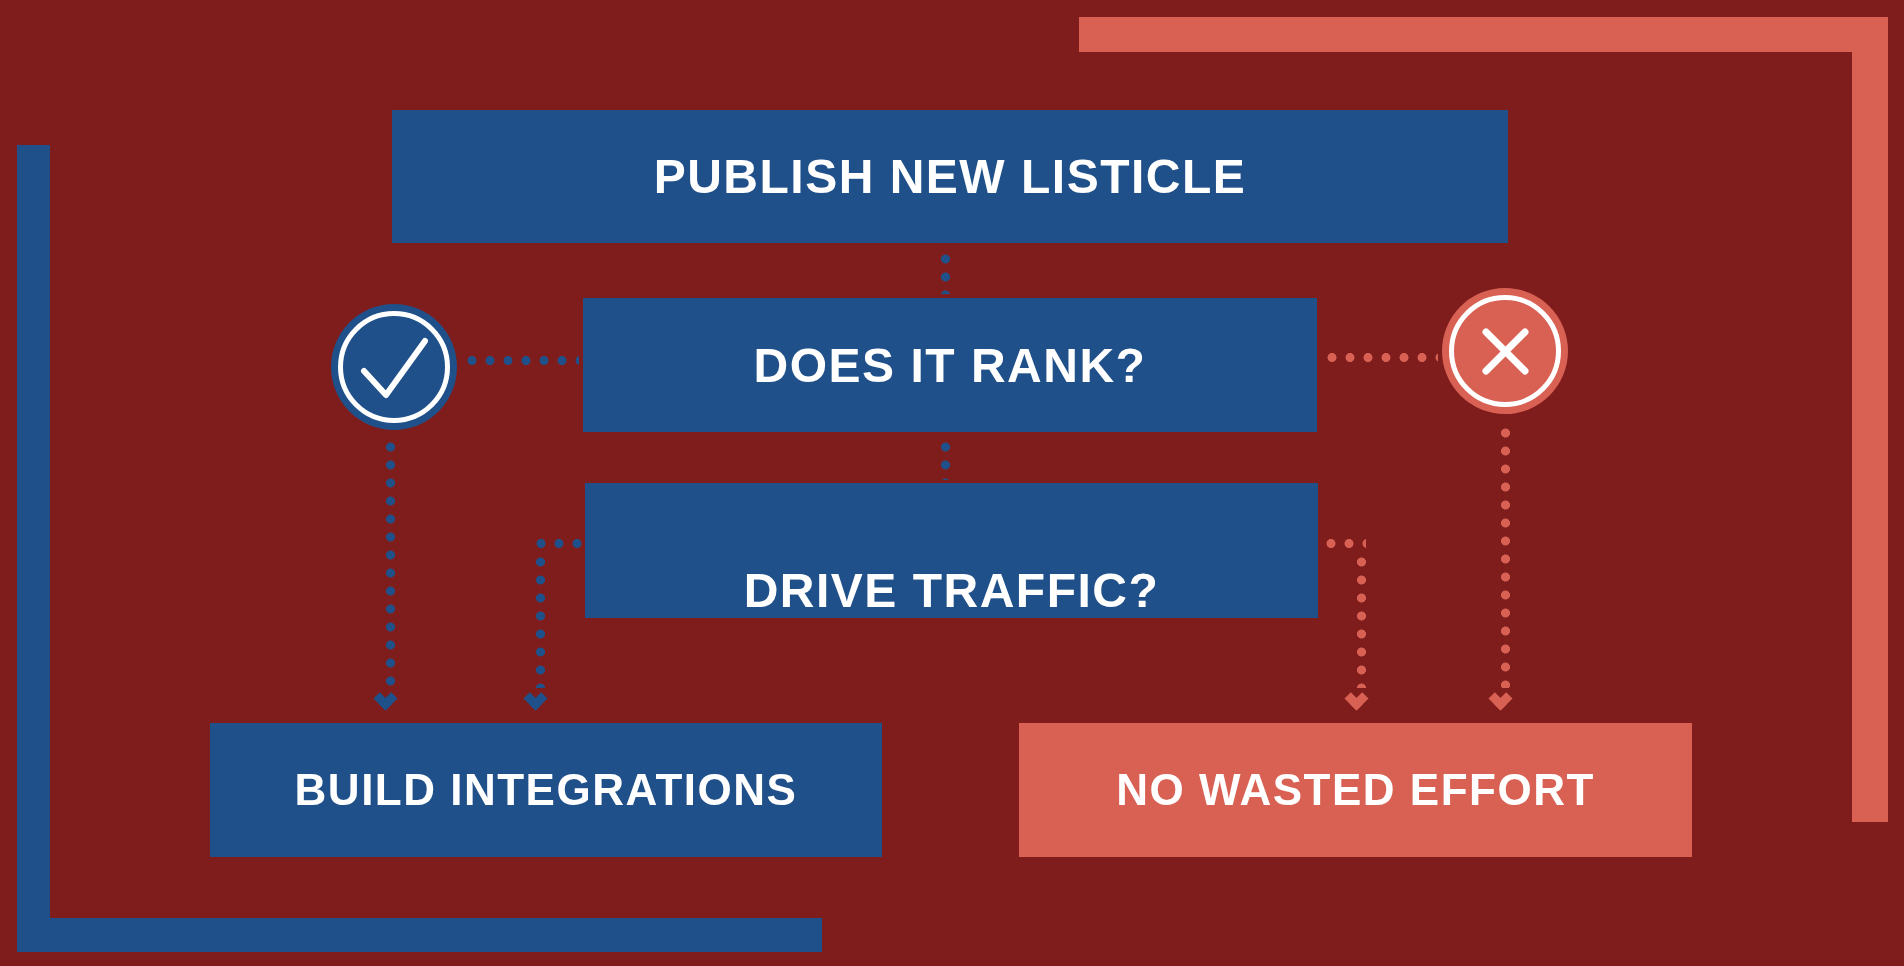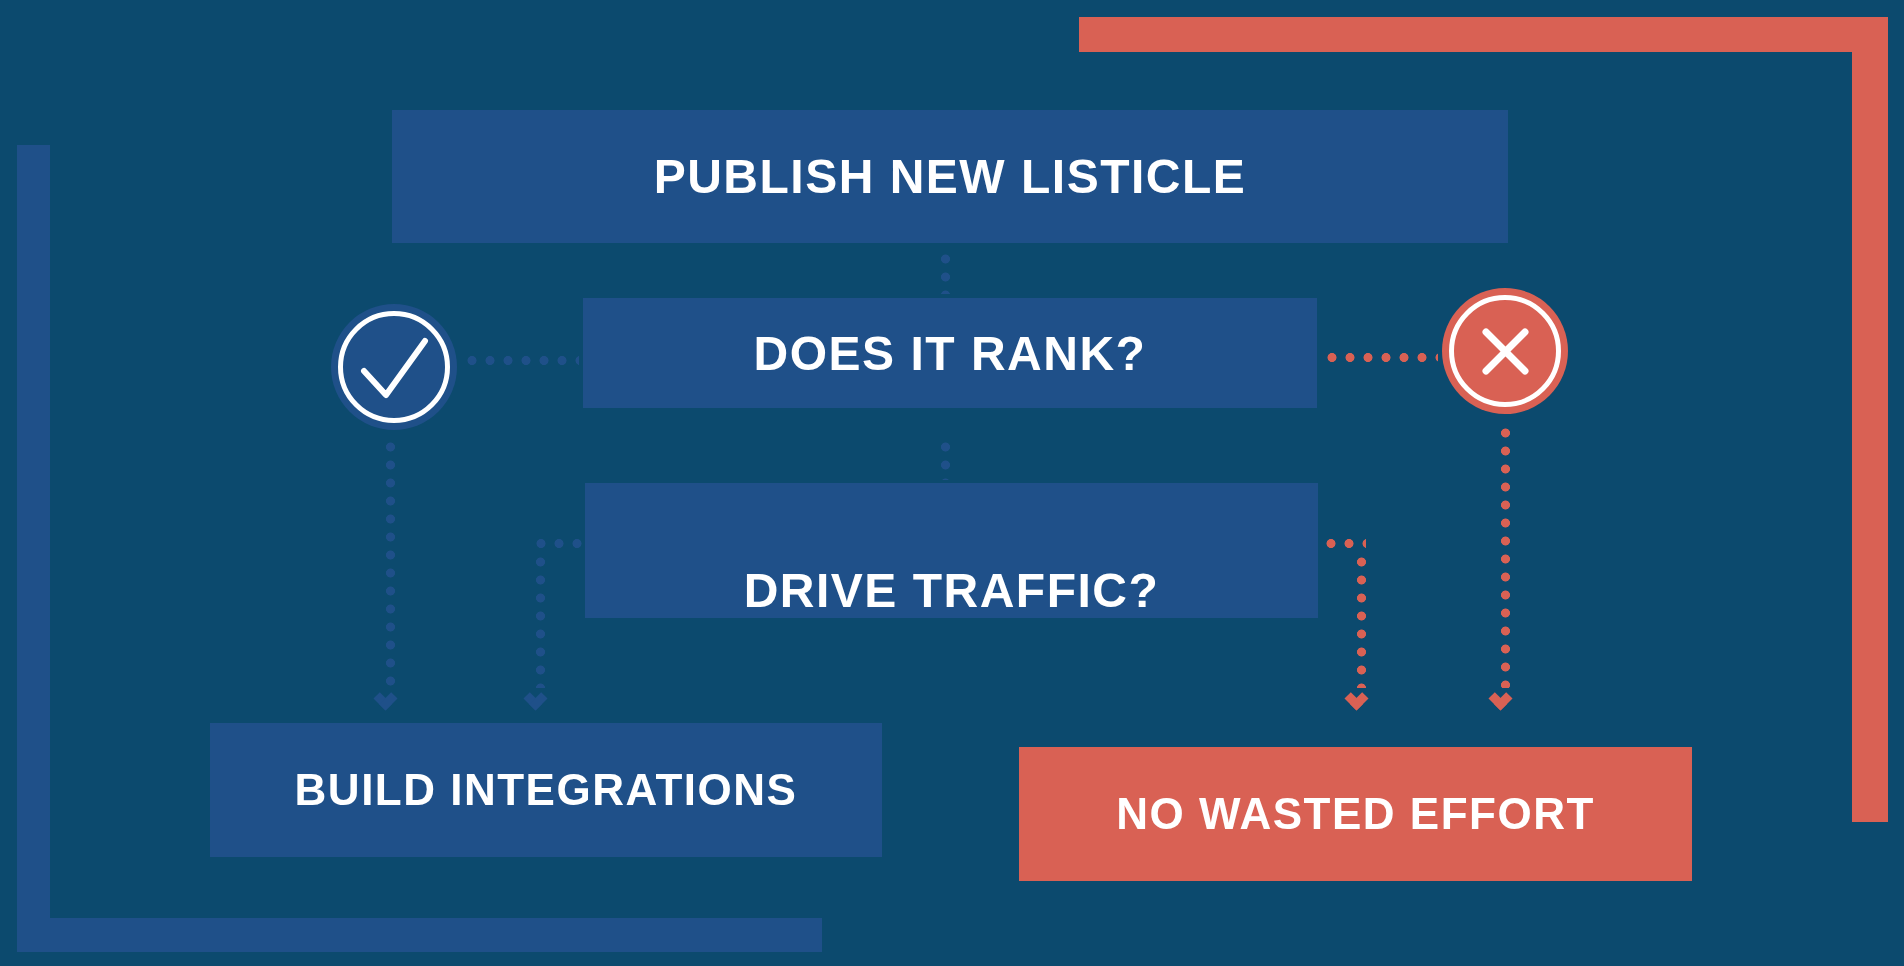--- a/index.html
+++ b/index.html
@@ -1,17 +1,17 @@
 <!DOCTYPE html>
 <html style="--blue: #1F5089; --coral: #D96154;"><head>
 <meta charset="utf-8">
 <style>
   html,body { margin:0; padding:0; background:#fff; }
   #stage {
-    position:relative; width:1904px; height:966px; background:#0c4a6e;
+    position:relative; width:1904px; height:966px; background:#7f1d1d;
     font-family:"Liberation Sans", sans-serif; overflow:hidden;
   }
   
   .node {
     position:absolute; display:flex; align-items:center; justify-content:center;
     color:#fff; font-weight:bold; letter-spacing:1.5px; text-align:center;
   }
   .node.blue  { background:var(--blue); }
   .node.coral { background:var(--coral); }
   .fs48 { font-size:48px; }
@@ -56,33 +56,33 @@
 
   <div class="frame red" style="left:1079px; top:17px;  width:809px; height:35px;"></div>
   <div class="frame red" style="left:1852px; top:17px;  width:36px;  height:805px;"></div>
   <div class="frame blu" style="left:17px;   top:145px; width:33px;  height:807px;"></div>
   <div class="frame blu" style="left:17px;   top:918px; width:805px; height:34px;"></div>
 
   <div class="node blue fs48" style="left:392px; top:110px; width:1116px; height:133px;">
     <span>PUBLISH NEW LISTICLE</span>
   </div>
 
-  <div class="node blue fs48" style="left:583px; top:298px; width:734px; height:110px;">
+  <div class="node blue fs48" style="left:583px; top:298px; width:734px; height:134px;">
     <span>DOES IT RANK?</span>
   </div>
 
   <div class="node blue fs48" style="left:585px; top:483px; width:733px; height:135px;align-items:flex-end;">
     <span>DRIVE TRAFFIC?</span>
   </div>
 
   <div class="node blue fs44" style="left:210px; top:723px; width:672px; height:134px;">
     <span>BUILD INTEGRATIONS</span>
   </div>
 
-  <div class="node coral fs44" style="left:1019px; top:723px; width:673px; height:134px;margin-top:24px;">
+  <div class="node coral fs44" style="left:1019px; top:723px; width:673px; height:134px;">
     <span>NO WASTED EFFORT</span>
   </div>
 
   <div class="circle-icon blue" style="left:331px; top:304px;">
     <div class="ring"></div>
     <svg viewBox="0 0 126 126">
       <polyline points="33,67 55,91 94,37" fill="none" stroke="#fff" stroke-width="6" stroke-linecap="round" stroke-linejoin="round"></polyline>
     </svg>
   </div>
 

